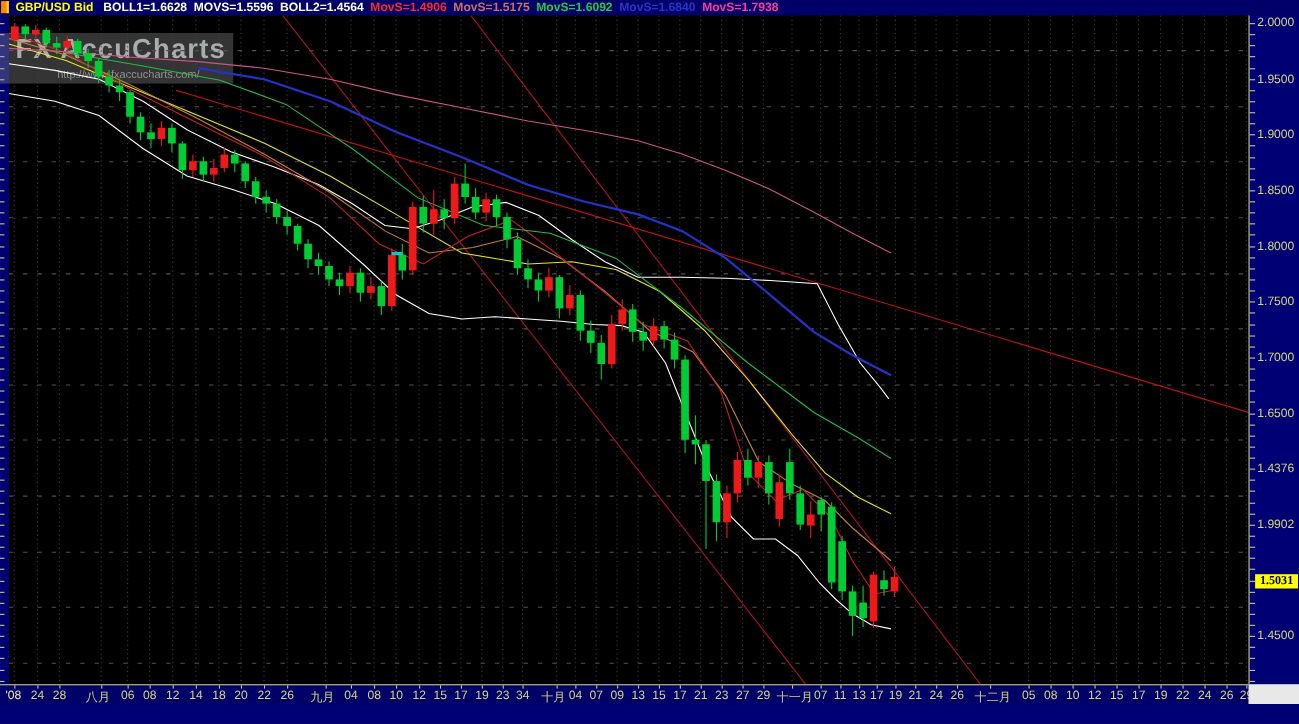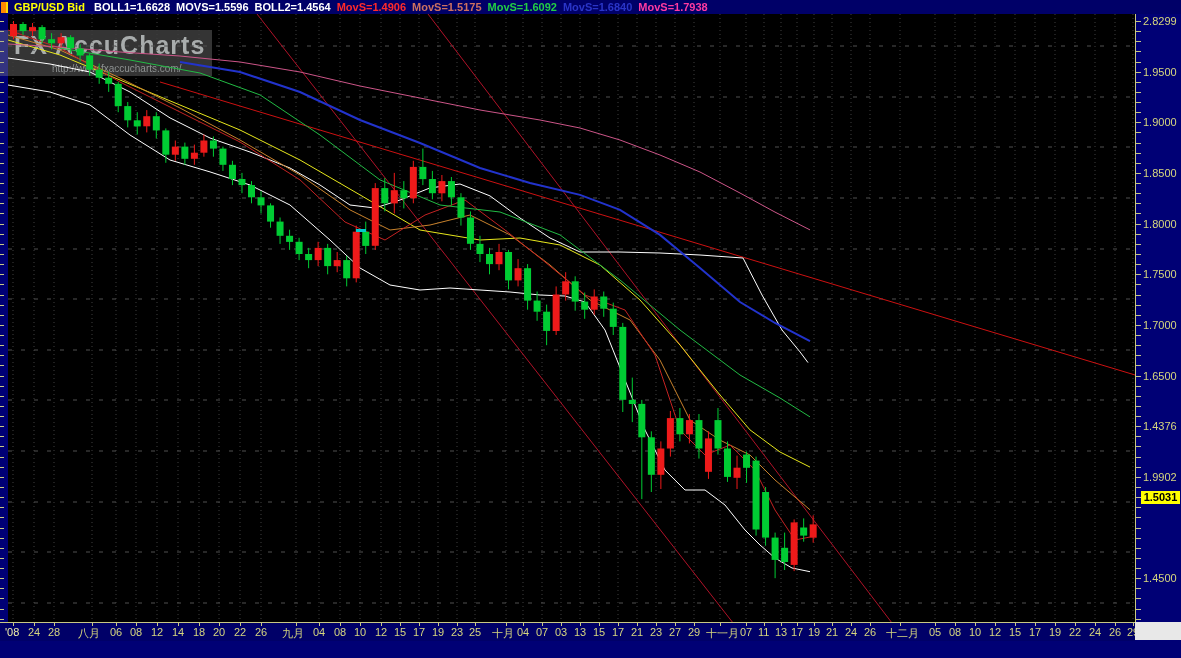--- a/index.html
+++ b/index.html
@@ -365,22 +365,22 @@
         <rect x="790.64" y="522.4" width="7" height="42.5" fill="#ee1a1a"></rect>
         <line x1="803.66" y1="518.4" x2="803.66" y2="541.7" stroke="#00cc33" stroke-width="1"></line>
         <rect x="800.16" y="527.5" width="7" height="8.1" fill="#00cc33"></rect>
         <line x1="813.18" y1="515.3" x2="813.18" y2="542.7" stroke="#ee1a1a" stroke-width="1"></line>
         <rect x="809.68" y="524.4" width="7" height="13.3" fill="#ee1a1a"></rect>
         <rect x="356" y="229.0" width="10" height="3" fill="#00cccc"></rect>
       </g>
     </svg>
 
   <div id="price-axis">
-    <div id="cur-badge" style="top: 477px;">1.5031</div>
-  <div class="ylab" style="top: 1px;">2.8299</div>
+    <div id="cur-badge" style="top: 508px; font-family: Liberation Serif, serif;">1.5031</div>
+  <div class="ylab" style="top: 1px;">2.0000</div>
       <div class="ylab" style="top: 51.65px;">1.9500</div>
       <div class="ylab" style="top: 102.3px;">1.9000</div>
       <div class="ylab" style="top: 152.95px;">1.8500</div>
       <div class="ylab" style="top: 203.6px;">1.8000</div>
       <div class="ylab" style="top: 254.25px;">1.7500</div>
       <div class="ylab" style="top: 304.9px;">1.7000</div>
       <div class="ylab" style="top: 355.55px;">1.6500</div>
       <div class="ylab" style="top: 406.2px;">1.4376</div>
       <div class="ylab" style="top: 456.85px;">1.9902</div>
       <div class="ylab" style="top: 558.15px;">1.4500</div>
@@ -482,29 +482,29 @@
       <div class="xlab" style="left: 375px;">12</div>
       <div class="xtick" style="left: 381px;"></div>
       <div class="xlab" style="left: 394px;">15</div>
       <div class="xtick" style="left: 400px;"></div>
       <div class="xlab" style="left: 413px;">17</div>
       <div class="xtick" style="left: 419px;"></div>
       <div class="xlab" style="left: 432px;">19</div>
       <div class="xtick" style="left: 438px;"></div>
       <div class="xlab" style="left: 451px;">23</div>
       <div class="xtick" style="left: 457px;"></div>
-      <div class="xlab" style="left: 469px;">25</div>
+      <div class="xlab" style="left: 469px;">34</div>
       <div class="xtick" style="left: 475px;"></div>
       <div class="xlab" style="left: 492px;">十月</div>
       <div class="xtick" style="left: 506px;"></div>
       <div class="xlab" style="left: 517px;">04</div>
       <div class="xtick" style="left: 523px;"></div>
       <div class="xlab" style="left: 536px;">07</div>
       <div class="xtick" style="left: 542px;"></div>
-      <div class="xlab" style="left: 555px;">03</div>
+      <div class="xlab" style="left: 555px;">09</div>
       <div class="xtick" style="left: 561px;"></div>
       <div class="xlab" style="left: 574px;">13</div>
       <div class="xtick" style="left: 580px;"></div>
       <div class="xlab" style="left: 593px;">15</div>
       <div class="xtick" style="left: 599px;"></div>
       <div class="xlab" style="left: 612px;">17</div>
       <div class="xtick" style="left: 618px;"></div>
       <div class="xlab" style="left: 631px;">21</div>
       <div class="xtick" style="left: 637px;"></div>
       <div class="xlab" style="left: 650px;">23</div>

